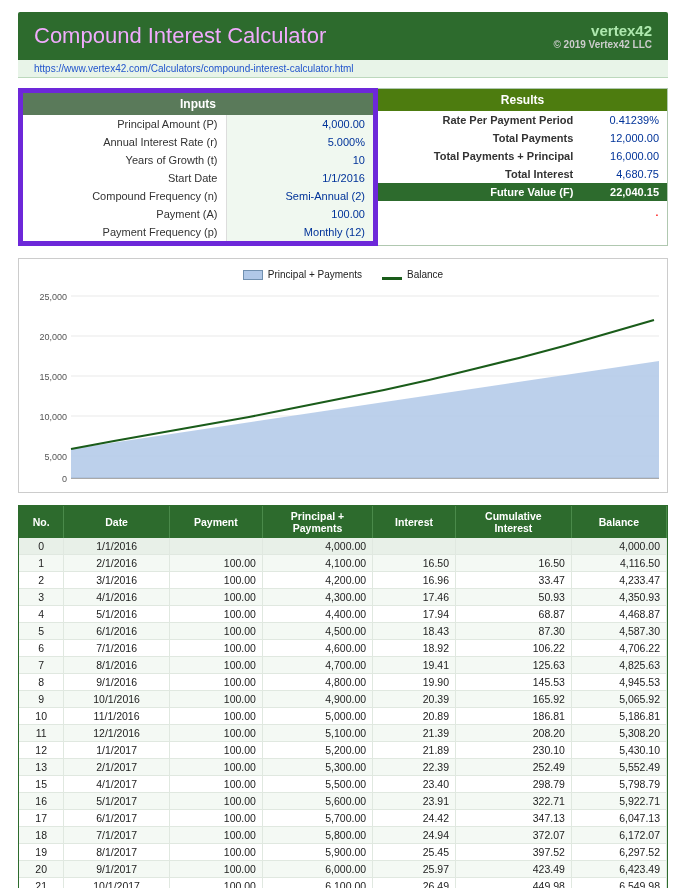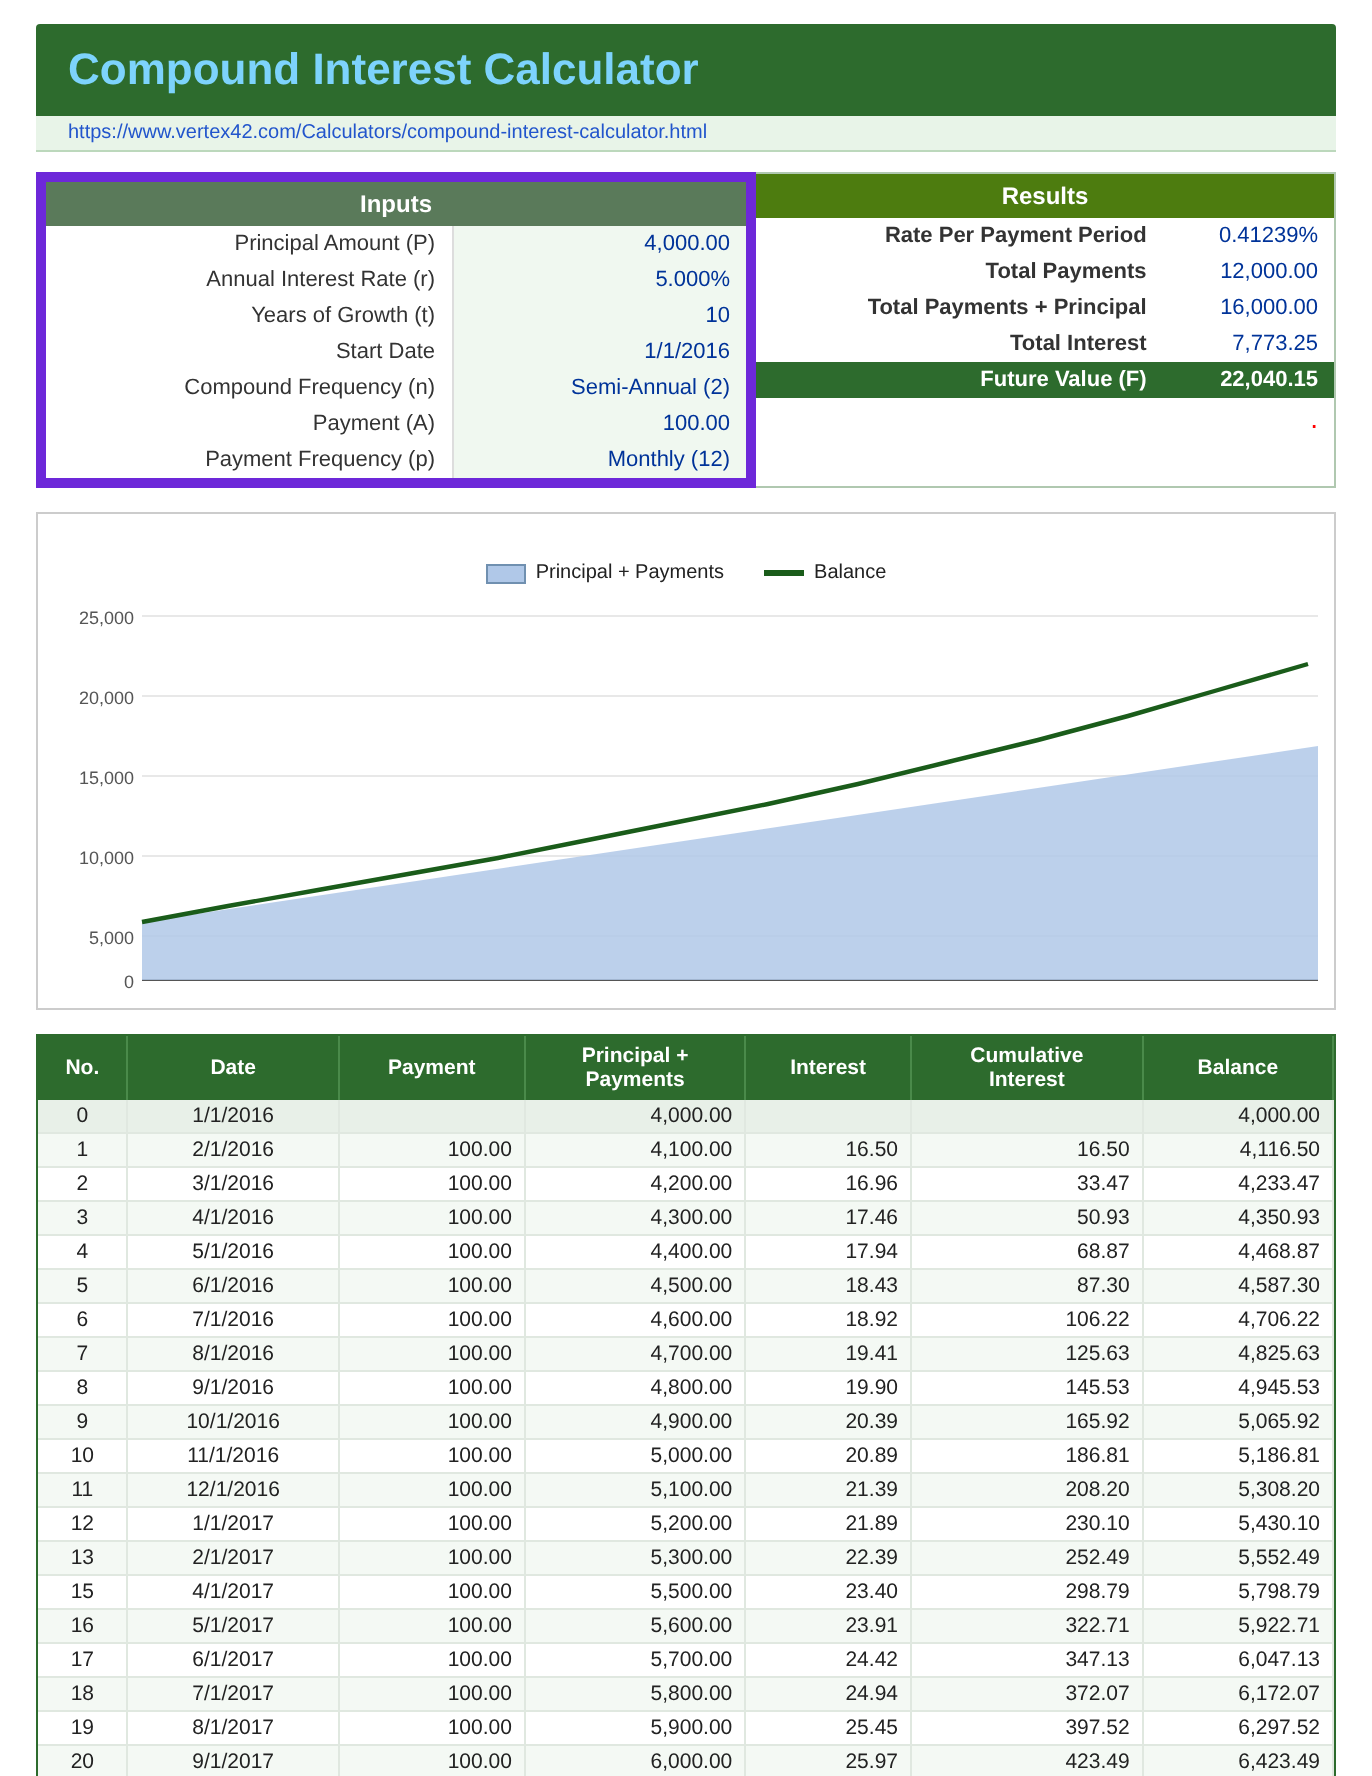--- a/index.html
+++ b/index.html
@@ -21,22 +21,22 @@
       background: #2d6b2d;
       color: #fff;
       padding: 10px 16px;
       display: flex;
       align-items: center;
       justify-content: space-between;
       border-radius: 2px 2px 0 0;
     }
     .header-title {
       font-size: 22px;
-      font-weight: bold;
-      color: #7dd3fc;
+      font-weight: normal;
+      color: #f0abfc;
     }
     .header-logo {
       font-size: 13px;
       font-weight: bold;
       color: #aee8ae;
       text-align: right;
     }
     .header-logo span {
       font-size: 10px;
       color: #ccc;
@@ -142,23 +142,22 @@
     .chart-legend {
       display: flex;
       align-items: center;
       justify-content: center;
       gap: 20px;
       margin-bottom: 6px;
       font-size: 10px;
     }
     .legend-item {
       display: flex;
-      align-items: center;
+      align-items: flex-end;
       gap: 5px;
-      margin-top: 14px;
     }
     .legend-box {
       width: 20px;
       height: 10px;
     }
     .legend-line {
       width: 20px;
       height: 3px;
     }
     .chart-svg-wrap {
@@ -211,20 +210,24 @@
       font-size: 14px;
     }
   </style>
 </head>
 <body>
 
 <div class="page">
 
   <div class="header">
     <div class="header-title">Compound Interest Calculator</div>
+    <div class="header-logo">
+      <span style="font-size:15px;color:#aee8ae;font-weight:bold;">vertex42</span>
+      <span>© 2019 Vertex42 LLC</span>
+    </div>
   </div>
   <div class="subheader">
     <span class="subheader-right"></span>
     <span style="color:#2255cc;cursor:pointer;">https://www.vertex42.com/Calculators/compound-interest-calculator.html</span>
   </div>
 
   <div class="two-col">
 
     <div class="inputs-panel">
       <div class="inputs-title">Inputs</div>
@@ -273,21 +276,21 @@
             <tr>
               <td>Total Payments</td>
               <td>12,000.00</td>
             </tr>
             <tr>
               <td>Total Payments + Principal</td>
               <td>16,000.00</td>
             </tr>
             <tr>
               <td>Total Interest</td>
-              <td>7,773.25</td>
+              <td>4,680.75</td>
             </tr>
             <tr class="future-value">
               <td>Future Value (F)</td>
               <td>22,040.15</td>
             </tr>
           </tbody>
       </table>
       <div style="text-align:right;padding:2px 8px;">
         <span class="red-dot">.</span>
       </div>

